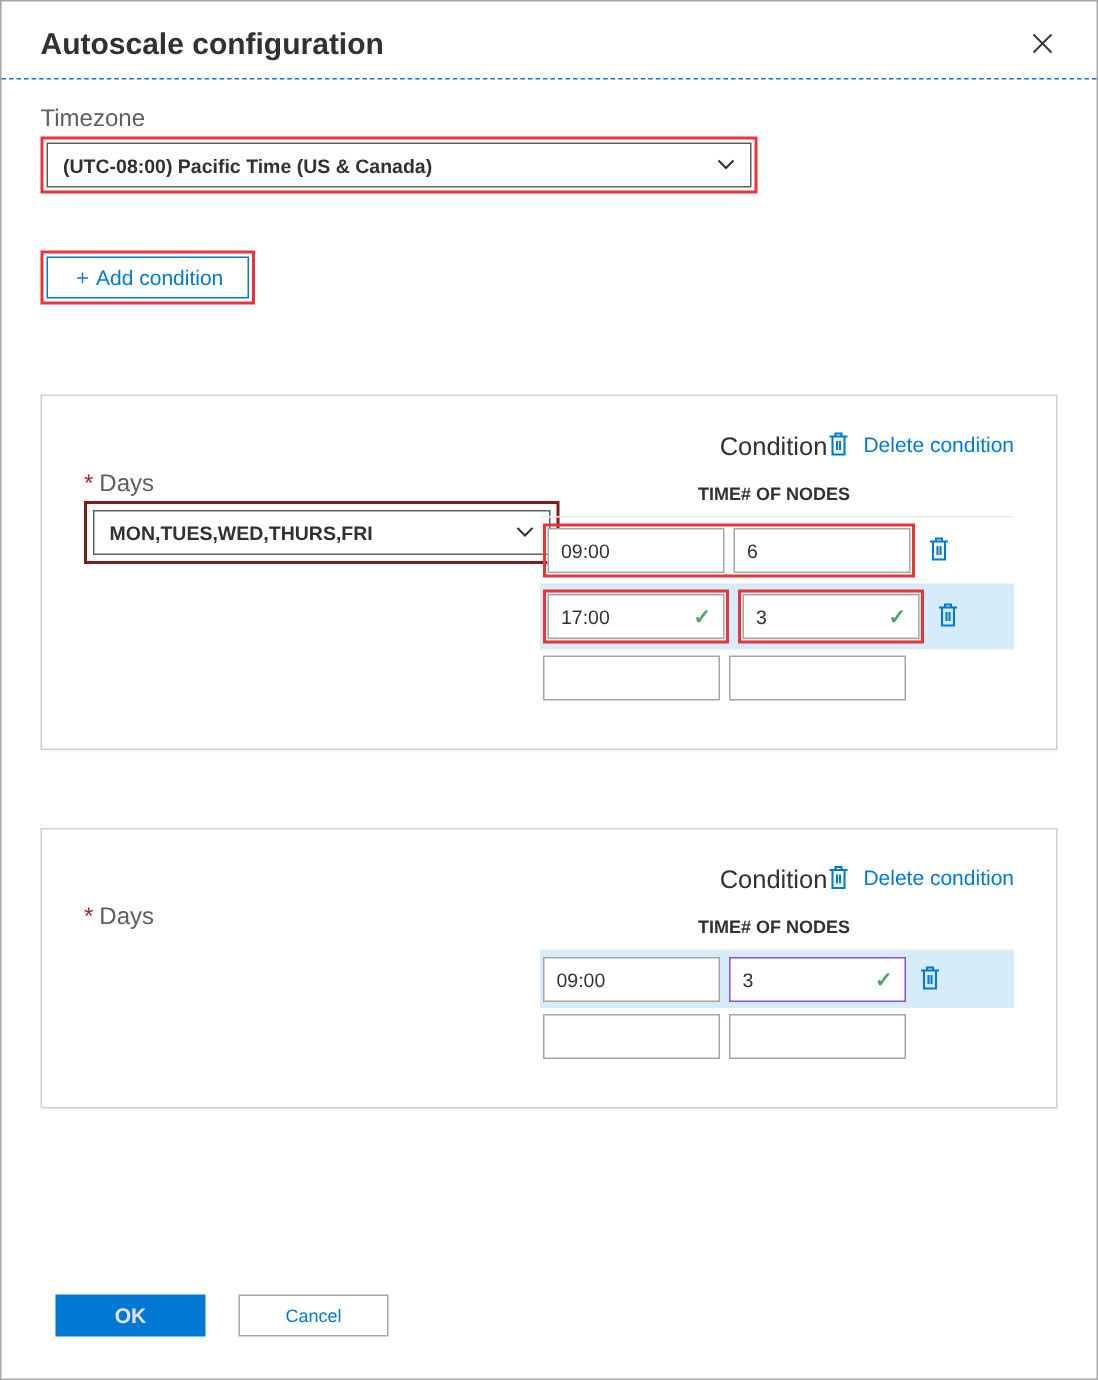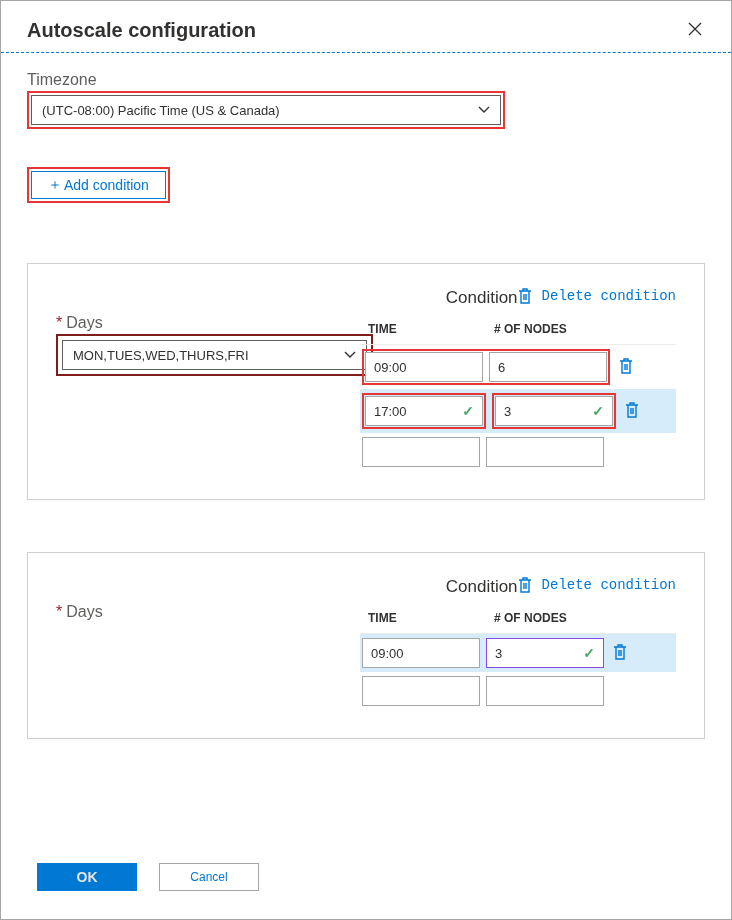--- a/index.html
+++ b/index.html
@@ -60,20 +60,21 @@
 
   .select-box {
     border: 1px solid #605e5c;
     height: 30px;
     padding: 0 10px;
     display: flex;
     align-items: center;
     justify-content: space-between;
     background: #fff;
     cursor: pointer;
+    font-weight: bold;
   }
   .select-box .chev {
     font-size: 12px;
   }
 
   .tz-wrap {
     width: 478px;
     border: 2px solid #e83535;
     padding: 2px;
     margin-bottom: 38px;
@@ -116,21 +117,20 @@
     font-weight: 400;
     margin: 0;
   }
   .del-link {
     color: #0078d4;
     font-size: 14px;
     cursor: pointer;
     display: inline-flex;
     align-items: center;
     gap: 10px;
-    font-family: Liberation Mono, monospace;
   }
   .trash-icon {
     width: 14px; height: 16px;
     display: inline-block;
   }
 
   .cond-body {
     display: flex;
     gap: 38px;
     margin-top: 2px;
@@ -147,21 +147,21 @@
     width: 271px;
   }
 
   .sched-head {
     display: flex;
     font-weight: 700;
     font-size: 12px;
     padding: 8px 4px 8px 4px;
     border-bottom: 1px solid #edebe9;
   }
-  .col-time { width: 130px; padding-left: 4px; }
+  .col-time { width: 130px; padding-left: 4px; text-align: right; }
   .col-nodes { flex: 1; }
 
   .sched-row {
     display: flex;
     align-items: center;
     padding: 4px 2px;
     gap: 6px;
   }
   .sched-row.highlight { background: #d6ecfb; }
   .cell-input {

